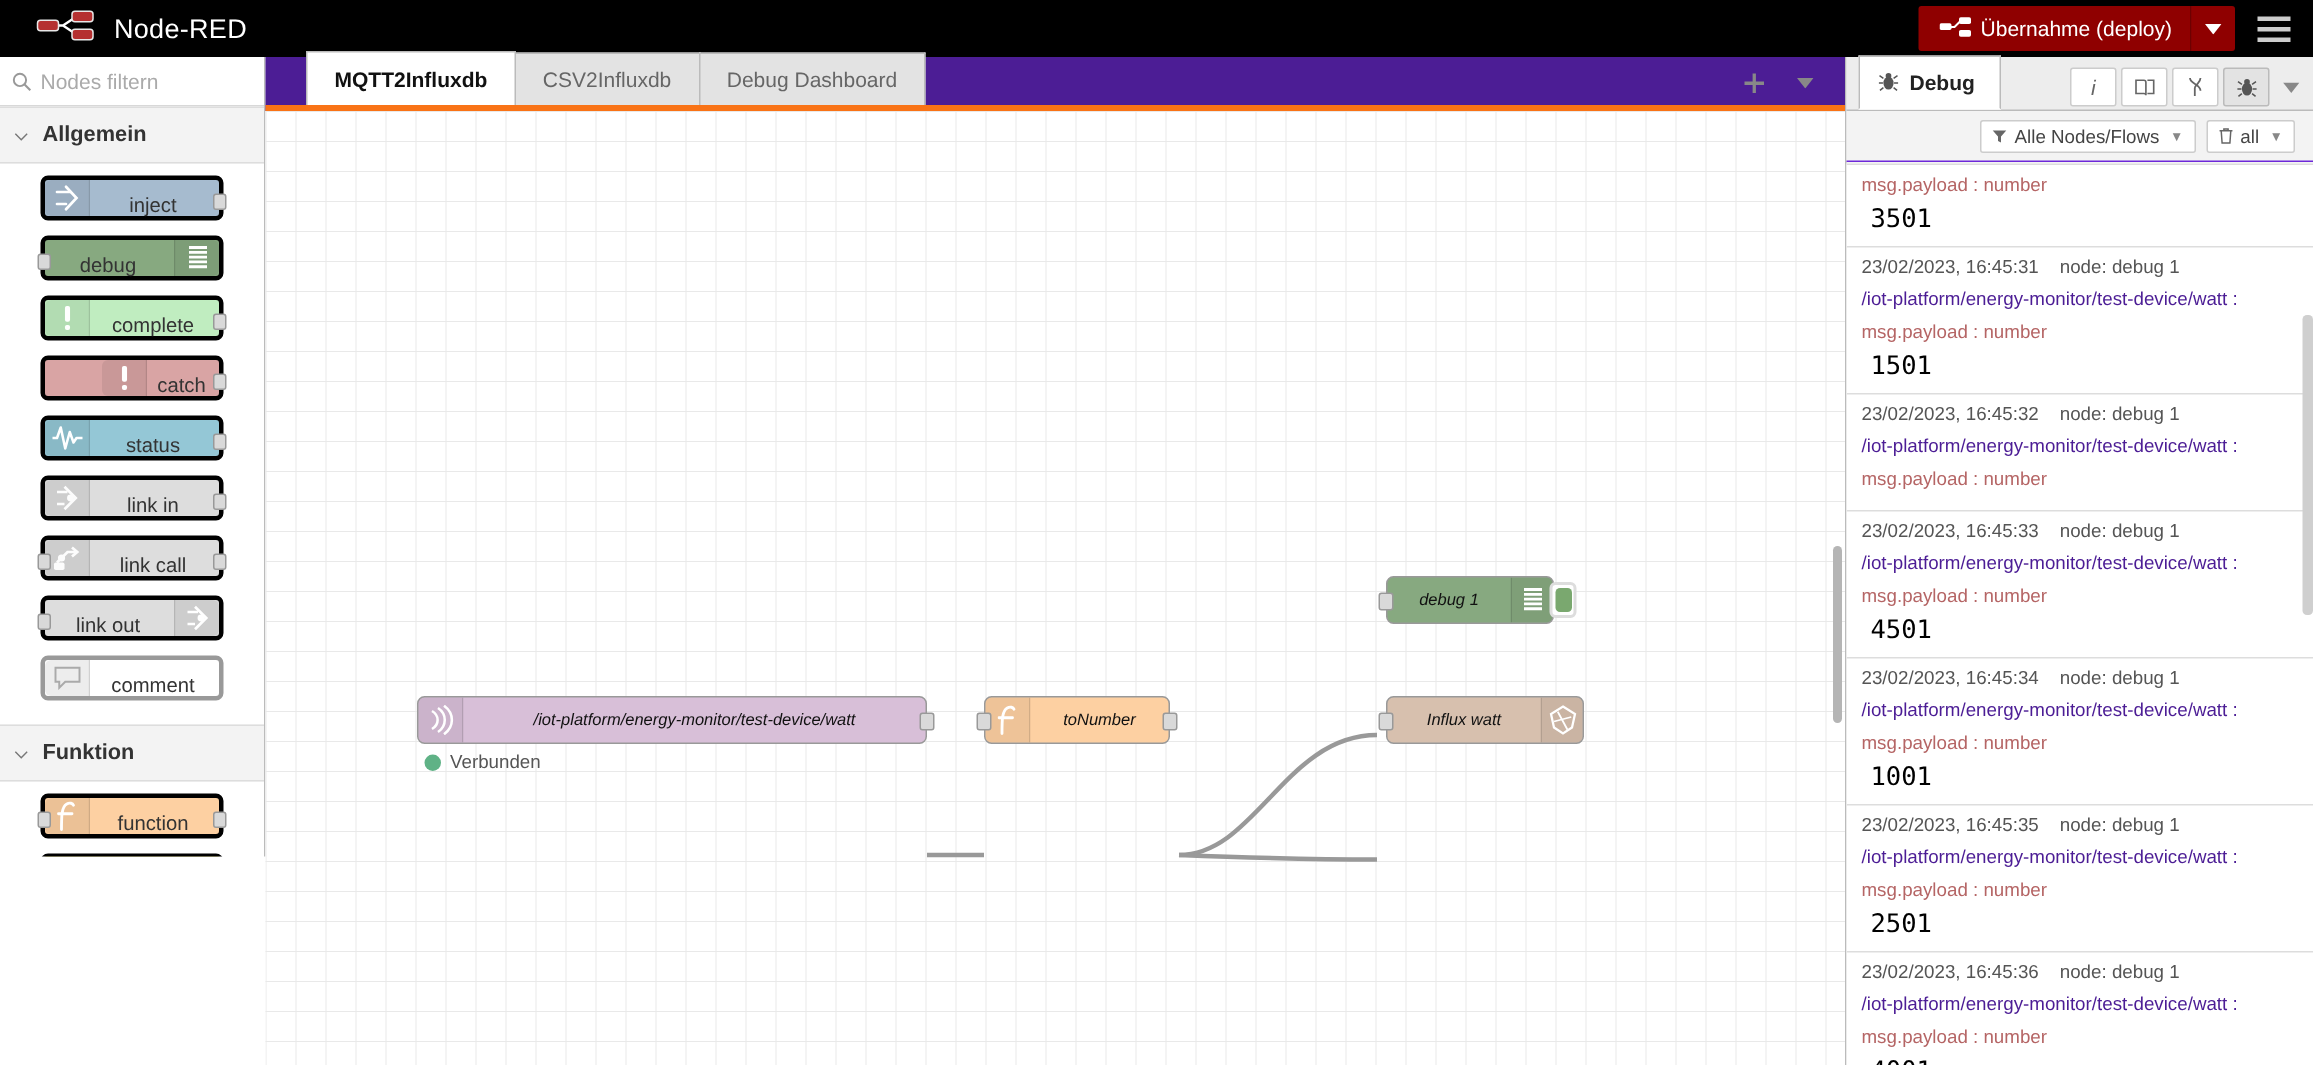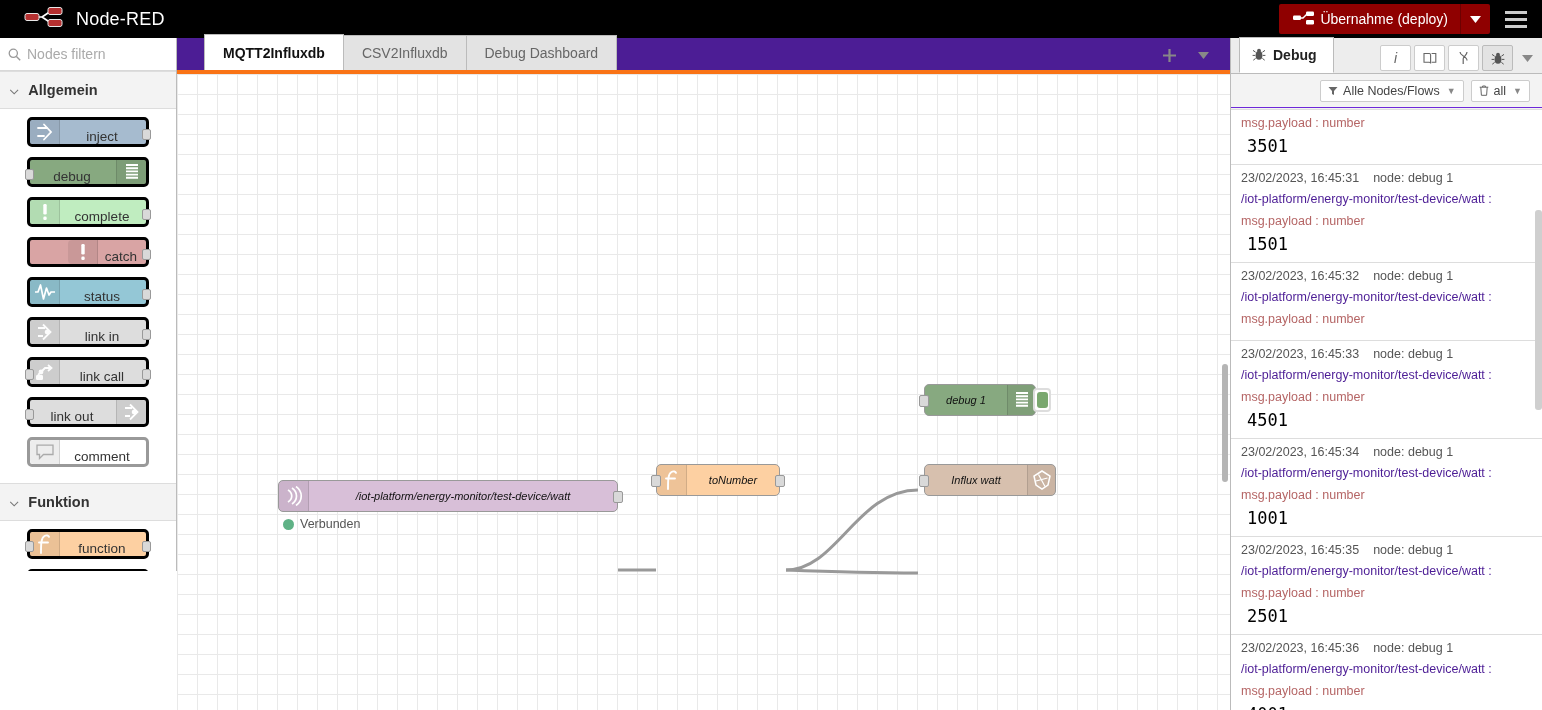--- a/index.html
+++ b/index.html
@@ -358,21 +358,21 @@
   </div>
 </div>
 
 <div id="canvas">
   <svg id="wires" width="1053" height="636" style="position:absolute;left:0;top:0;pointer-events:none">
     <path d="M441 496 L479 496" stroke="#999" stroke-width="3" fill="none"></path>
     <path d="M609 496 C 660 496, 680 416, 741 416" stroke="#999" stroke-width="3" fill="none"></path>
     <path d="M609 496 C 660 498, 690 499, 741 499" stroke="#999" stroke-width="3" fill="none"></path>
   </svg>
   <div id="fnodes">
-      <div class="fnode" style="left: 101px; top: 390px; width: 340px; background: rgb(216, 191, 216); margin-top: 16px;">
+      <div class="fnode" style="left: 101px; top: 390px; width: 340px; background: rgb(216, 191, 216);">
         <span class="fn-icon">
           <svg width="20" height="20" viewBox="0 0 20 20">
             <path d="M4 4 C9 7 9 13 4 16 M8 2 C14 6 14 14 8 18 M12 0.5 C19 5.5 19 14.5 12 19.5" stroke="#fff" stroke-width="1.7" fill="none"></path>
           </svg>
         </span>
         <span class="flbl">/iot-platform/energy-monitor/test-device/watt</span>
         <span class="fport out"></span>
         <span class="nstatus">
           <span class="ndot"></span>
           <span>Verbunden</span>

